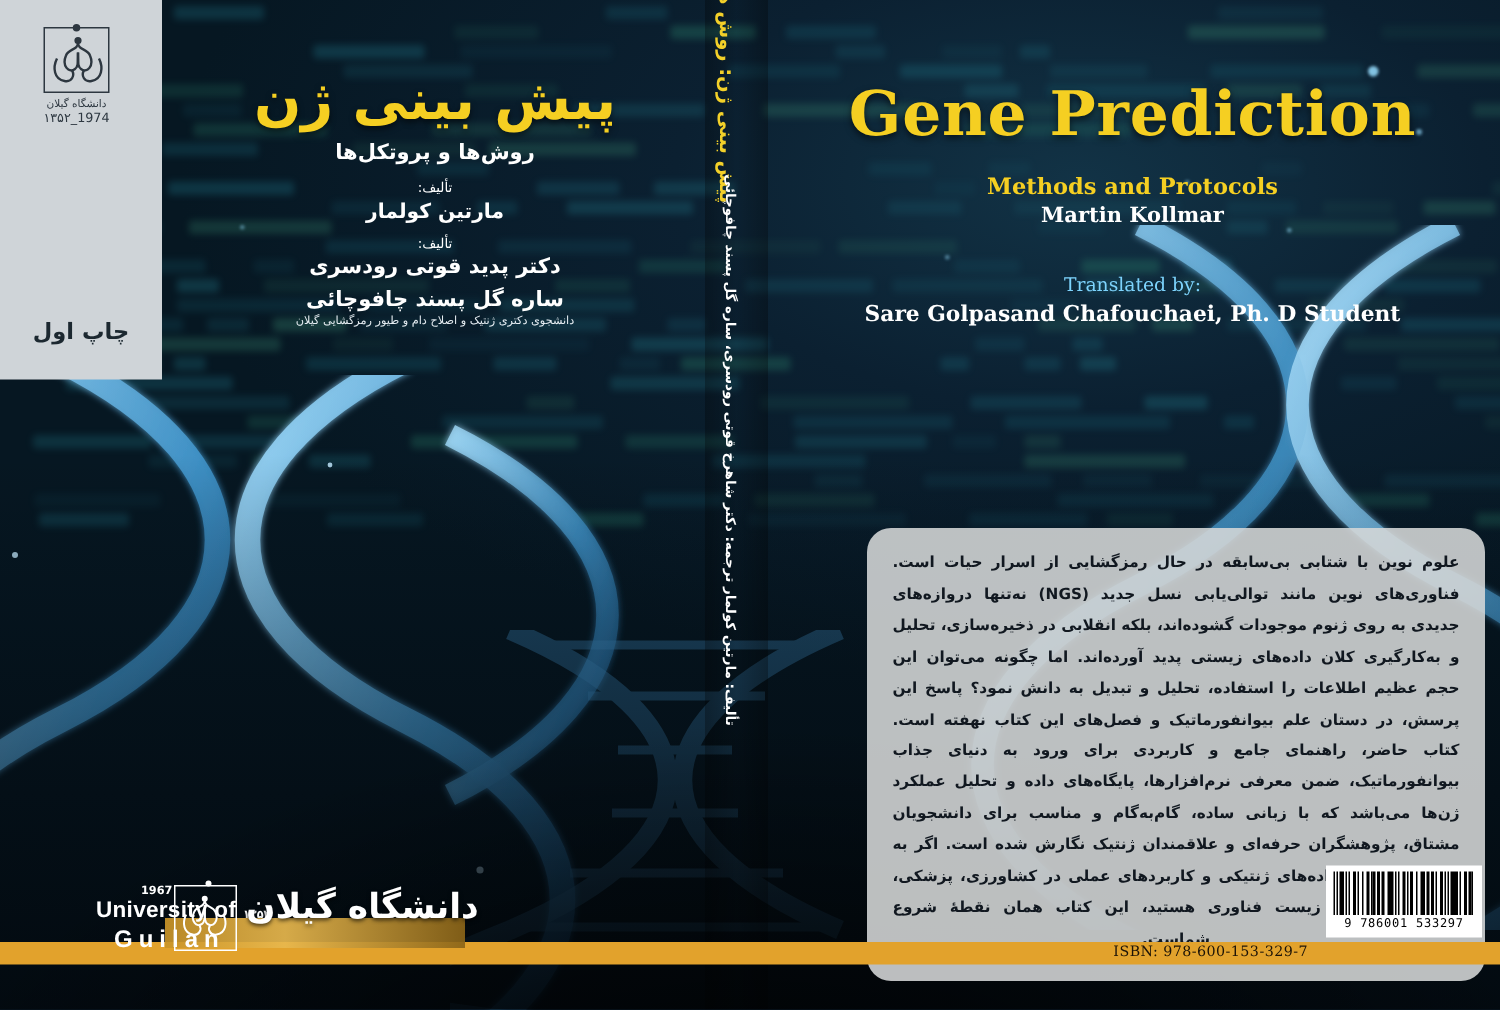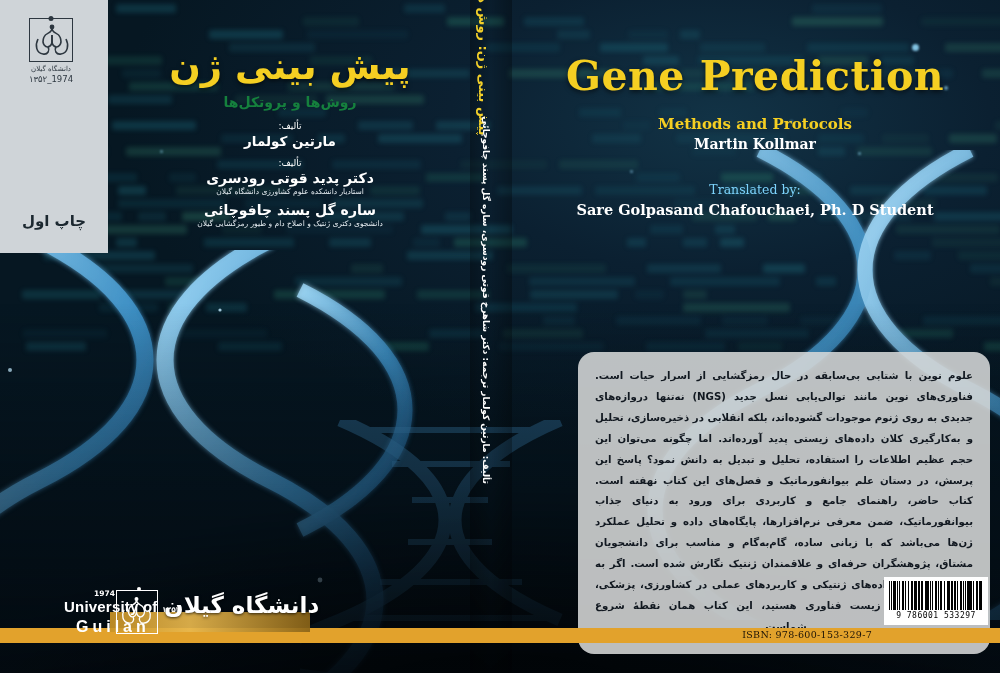--- a/index.html
+++ b/index.html
@@ -52,21 +52,21 @@
   .spine-tint{position:absolute;inset:0;background:linear-gradient(90deg,rgba(0,0,0,.30),rgba(0,0,0,.05),rgba(0,0,0,.30));}
   .spine-title{position:absolute;left:50%;top:22px;transform:translateX(-50%) rotate(90deg);transform-origin:center top;
      white-space:nowrap;font-size:13px;font-weight:bold;color:#f3d029;direction:rtl;}
   .spine-sub{position:absolute;left:50%;top:300px;transform:translateX(-50%) rotate(90deg);transform-origin:center top;
      white-space:nowrap;font-size:9px;font-weight:bold;color:#ffffff;direction:rtl;}
 
   
   .fa-block{position:absolute;left:120px;top:46px;width:340px;text-align:center;direction:rtl;}
   .fa-title{font-size:37px;font-weight:bold;color:#f5cf22;line-height:1.12;
      text-shadow:0 2px 4px rgba(0,0,0,.55);}
-  .fa-subtitle{font-size:14px;font-weight:bold;color:#15803d;margin-top:7px;}
+  .fa-subtitle{font-size:14px;font-weight:bold;color:#ffffff;margin-top:7px;}
   .fa-lbl{font-size:9px;color:#ffffff;margin-top:11px;}
   .fa-author{font-size:13.5px;font-weight:bold;color:#ffffff;margin-top:2px;}
   .fa-lbl2{font-size:9px;color:#ffffff;margin-top:9px;}
   .fa-tr1{font-size:14px;font-weight:bold;color:#ffffff;margin-top:2px;}
   .fa-tr1-aff{font-size:7.5px;color:#e6edf2;margin-top:1px;}
   .fa-tr2{font-size:14px;font-weight:bold;color:#ffffff;margin-top:6px;}
   .fa-tr2-aff{font-size:7.5px;color:#e6edf2;margin-top:1px;}
 
   
   .en-block{position:absolute;left:520px;top:52px;width:470px;text-align:center;
@@ -420,21 +420,20 @@
     <div class="chap-aval">چاپ اول</div>
   </div>
 
   <div class="fa-block">
     <div class="fa-title">پیش بینی ژن</div>
     <div class="fa-subtitle">روش‌ها و پروتکل‌ها</div>
     <div class="fa-lbl">تألیف:</div>
     <div class="fa-author">مارتین کولمار</div>
     <div class="fa-lbl2">تألیف:</div>
     <div class="fa-tr1">دکتر پدید قوتی رودسری</div>
-    <div class="fa-tr1-aff">استادیار دانشکده علوم کشاورزی دانشگاه گیلان</div>
     <div class="fa-tr2">ساره گل پسند چافوچائی</div>
     <div class="fa-tr2-aff">دانشجوی دکتری ژنتیک و اصلاح دام و طیور رمزگشایی گیلان</div>
   </div>
 
   <div class="en-block">
     <div class="en-title">Gene Prediction</div>
     <div class="en-subtitle">Methods and Protocols</div>
     <div class="en-author">Martin Kollmar</div>
     <div class="en-trlbl">Translated by:</div>
     <div class="en-tr">Sare Golpasand Chafouchaei, Ph. D Student</div>
@@ -522,21 +521,21 @@
   </div>
 
   <div class="isbn-strip">
     <span>ISBN: 978-600-153-329-7</span>
   </div>
 
   <div class="guilan">
     <div class="gold-bar"></div>
     <div class="en-name">University of</div>
     <div class="en-name2">Guilan</div>
-    <div class="yr-en">1974</div>
+    <div class="yr-en">1967</div>
     <div class="emb2">
       <svg width="39" height="41" viewBox="0 0 44 44">
         <g fill="none" stroke="#ffffff" stroke-width="1.5">
           <path d="M22,9 C22,15 16,13 14,18 C11,25 16,30 20,27 C23,25 22,20 22,16"></path>
           <path d="M22,9 C22,15 28,13 30,18 C33,25 28,30 24,27 C21,25 22,20 22,16"></path>
           <path d="M8,20 C5,26 6,34 13,35 C18,36 20,31 18,28"></path>
           <path d="M36,20 C39,26 38,34 31,35 C26,36 24,31 26,28"></path>
           <circle cx="22" cy="8" r="1.5" fill="#ffffff"></circle>
         </g>
       </svg>

